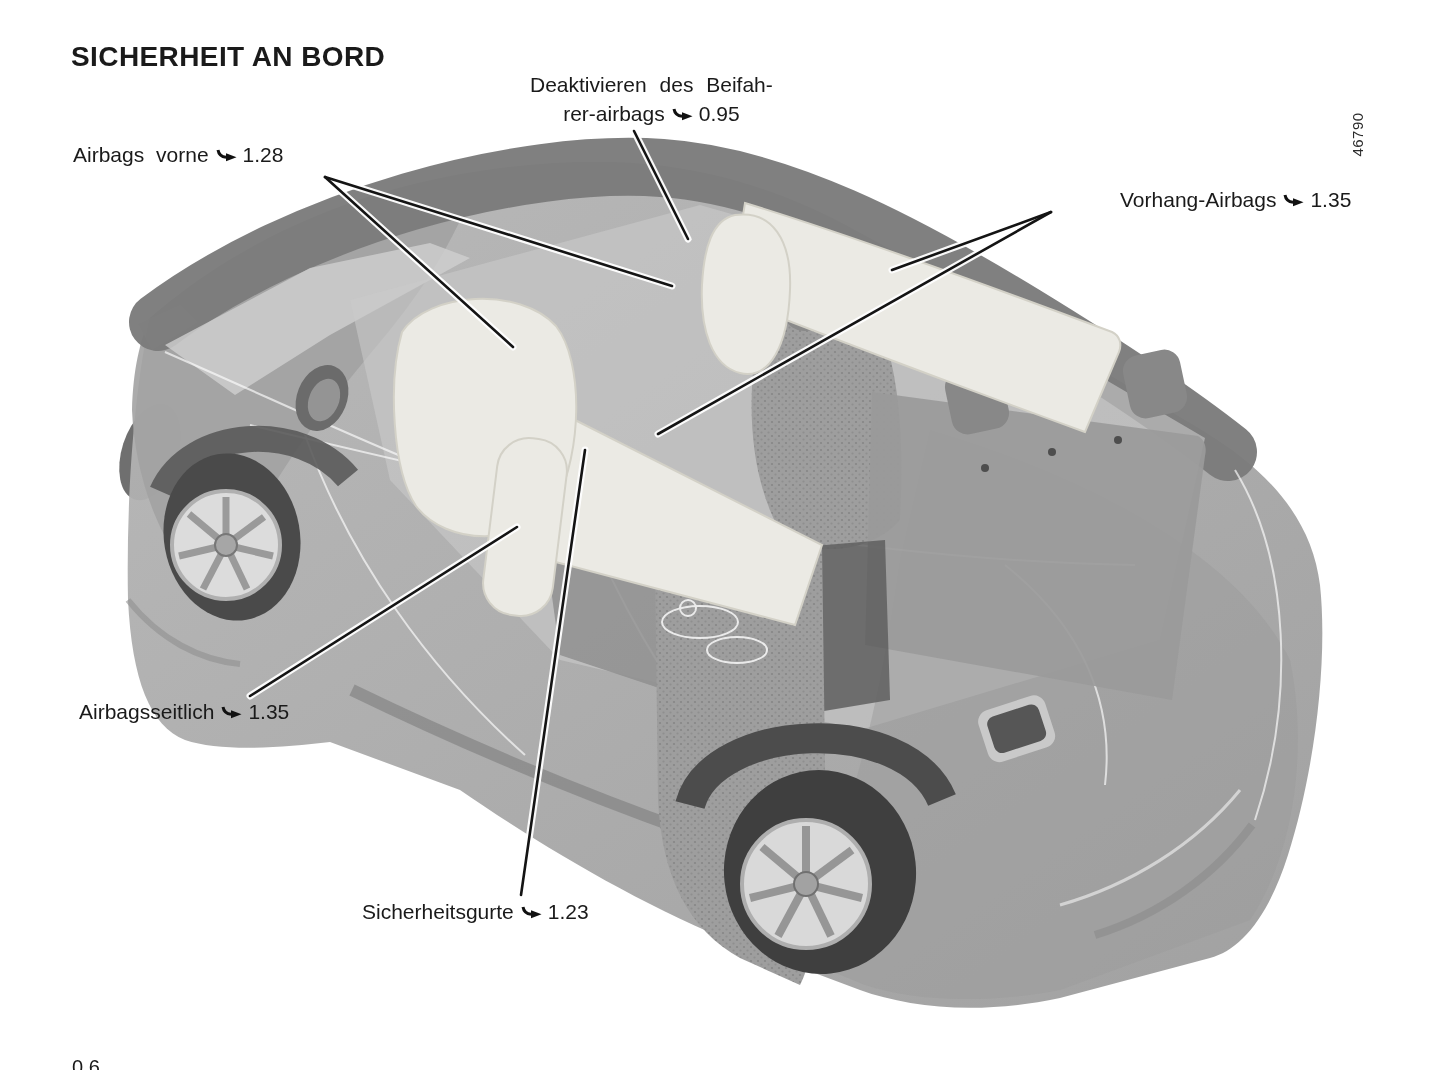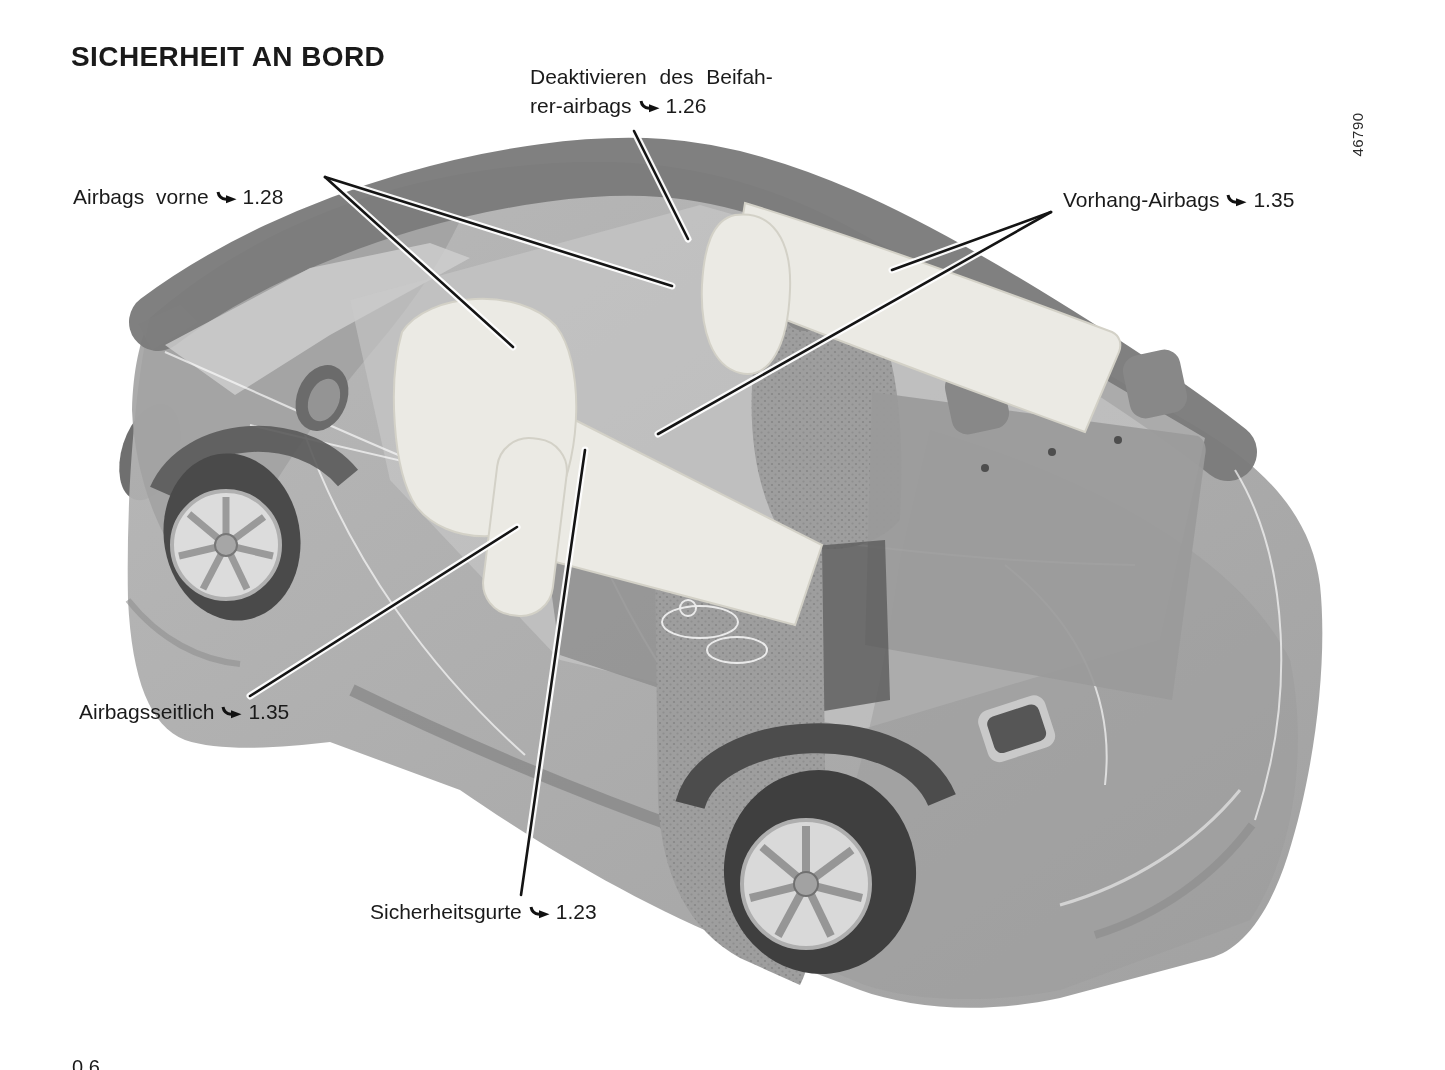--- a/index.html
+++ b/index.html
@@ -7,27 +7,27 @@
     width:1445px;height:1070px;position:relative;overflow:hidden;
     background:#ffffff;font-family:"Liberation Sans",sans-serif;color:#1a1a1a;
   }
   .car-stage{position:absolute;left:0;top:0;width:1445px;height:1070px;}
   .page-title{
     position:absolute;left:71px;top:22px;font-size:28px;font-weight:bold;
     letter-spacing:.4px;white-space:nowrap;
   }
   .lbl{position:absolute;font-size:21px;white-space:nowrap;line-height:29px;}
   .lbl .ref-arrow{vertical-align:-1px;margin:0 5px 0 7px;}
-  #lbl-deakt{left:530px;top:62px;}
+  #lbl-deakt{left:530px;top:70px;text-align:center;}
   #lbl-deakt .ws{word-spacing:7px;}
-  #lbl-vorne{left:73px;top:140px;margin-top:42px;}
+  #lbl-vorne{left:73px;top:140px;}
   #lbl-vorne .ws{word-spacing:6px;}
-  #lbl-vorhang{left:1063px;top:185px;}
+  #lbl-vorhang{left:1120px;top:185px;}
   #lbl-seitlich{left:79px;top:697px;}
-  #lbl-gurte{left:362px;top:897px;margin-left:8px;}
+  #lbl-gurte{left:362px;top:897px;}
   .fig-code{
     position:absolute;left:1344px;top:99px;width:26px;height:70px;
     display:flex;align-items:center;justify-content:center;
   }
   .fig-code span{
     transform:rotate(-90deg);white-space:nowrap;font-size:15px;
     letter-spacing:.5px;color:#2b2b2b;
   }
   .page-num{position:absolute;left:72px;top:1056px;font-size:20px;}
 </style>
@@ -195,21 +195,21 @@
   </g>
 </svg>
 
 <h1 class="page-title">SICHERHEIT AN BORD</h1>
 
 <div class="lbl" id="lbl-deakt">
   <span class="ws">Deaktivieren des Beifah-</span><br>
   <span>rer-airbags</span><svg class="ref-arrow" width="22" height="14" viewBox="0 0 22 14">
       <path d="M2,1 C2.8,5.6 5.2,7.8 10,8.2" fill="none" stroke="#111" stroke-width="3"></path>
       <polygon points="10,4.2 20.5,8.2 10,12.2" fill="#111"></polygon>
-    </svg><span>1.26</span>
+    </svg><span>0.95</span>
 </div>
 
 <div class="lbl" id="lbl-vorne">
   <span class="ws">Airbags vorne</span><svg class="ref-arrow" width="22" height="14" viewBox="0 0 22 14">
       <path d="M2,1 C2.8,5.6 5.2,7.8 10,8.2" fill="none" stroke="#111" stroke-width="3"></path>
       <polygon points="10,4.2 20.5,8.2 10,12.2" fill="#111"></polygon>
     </svg><span>1.28</span>
 </div>
 
 <div class="lbl" id="lbl-vorhang">

